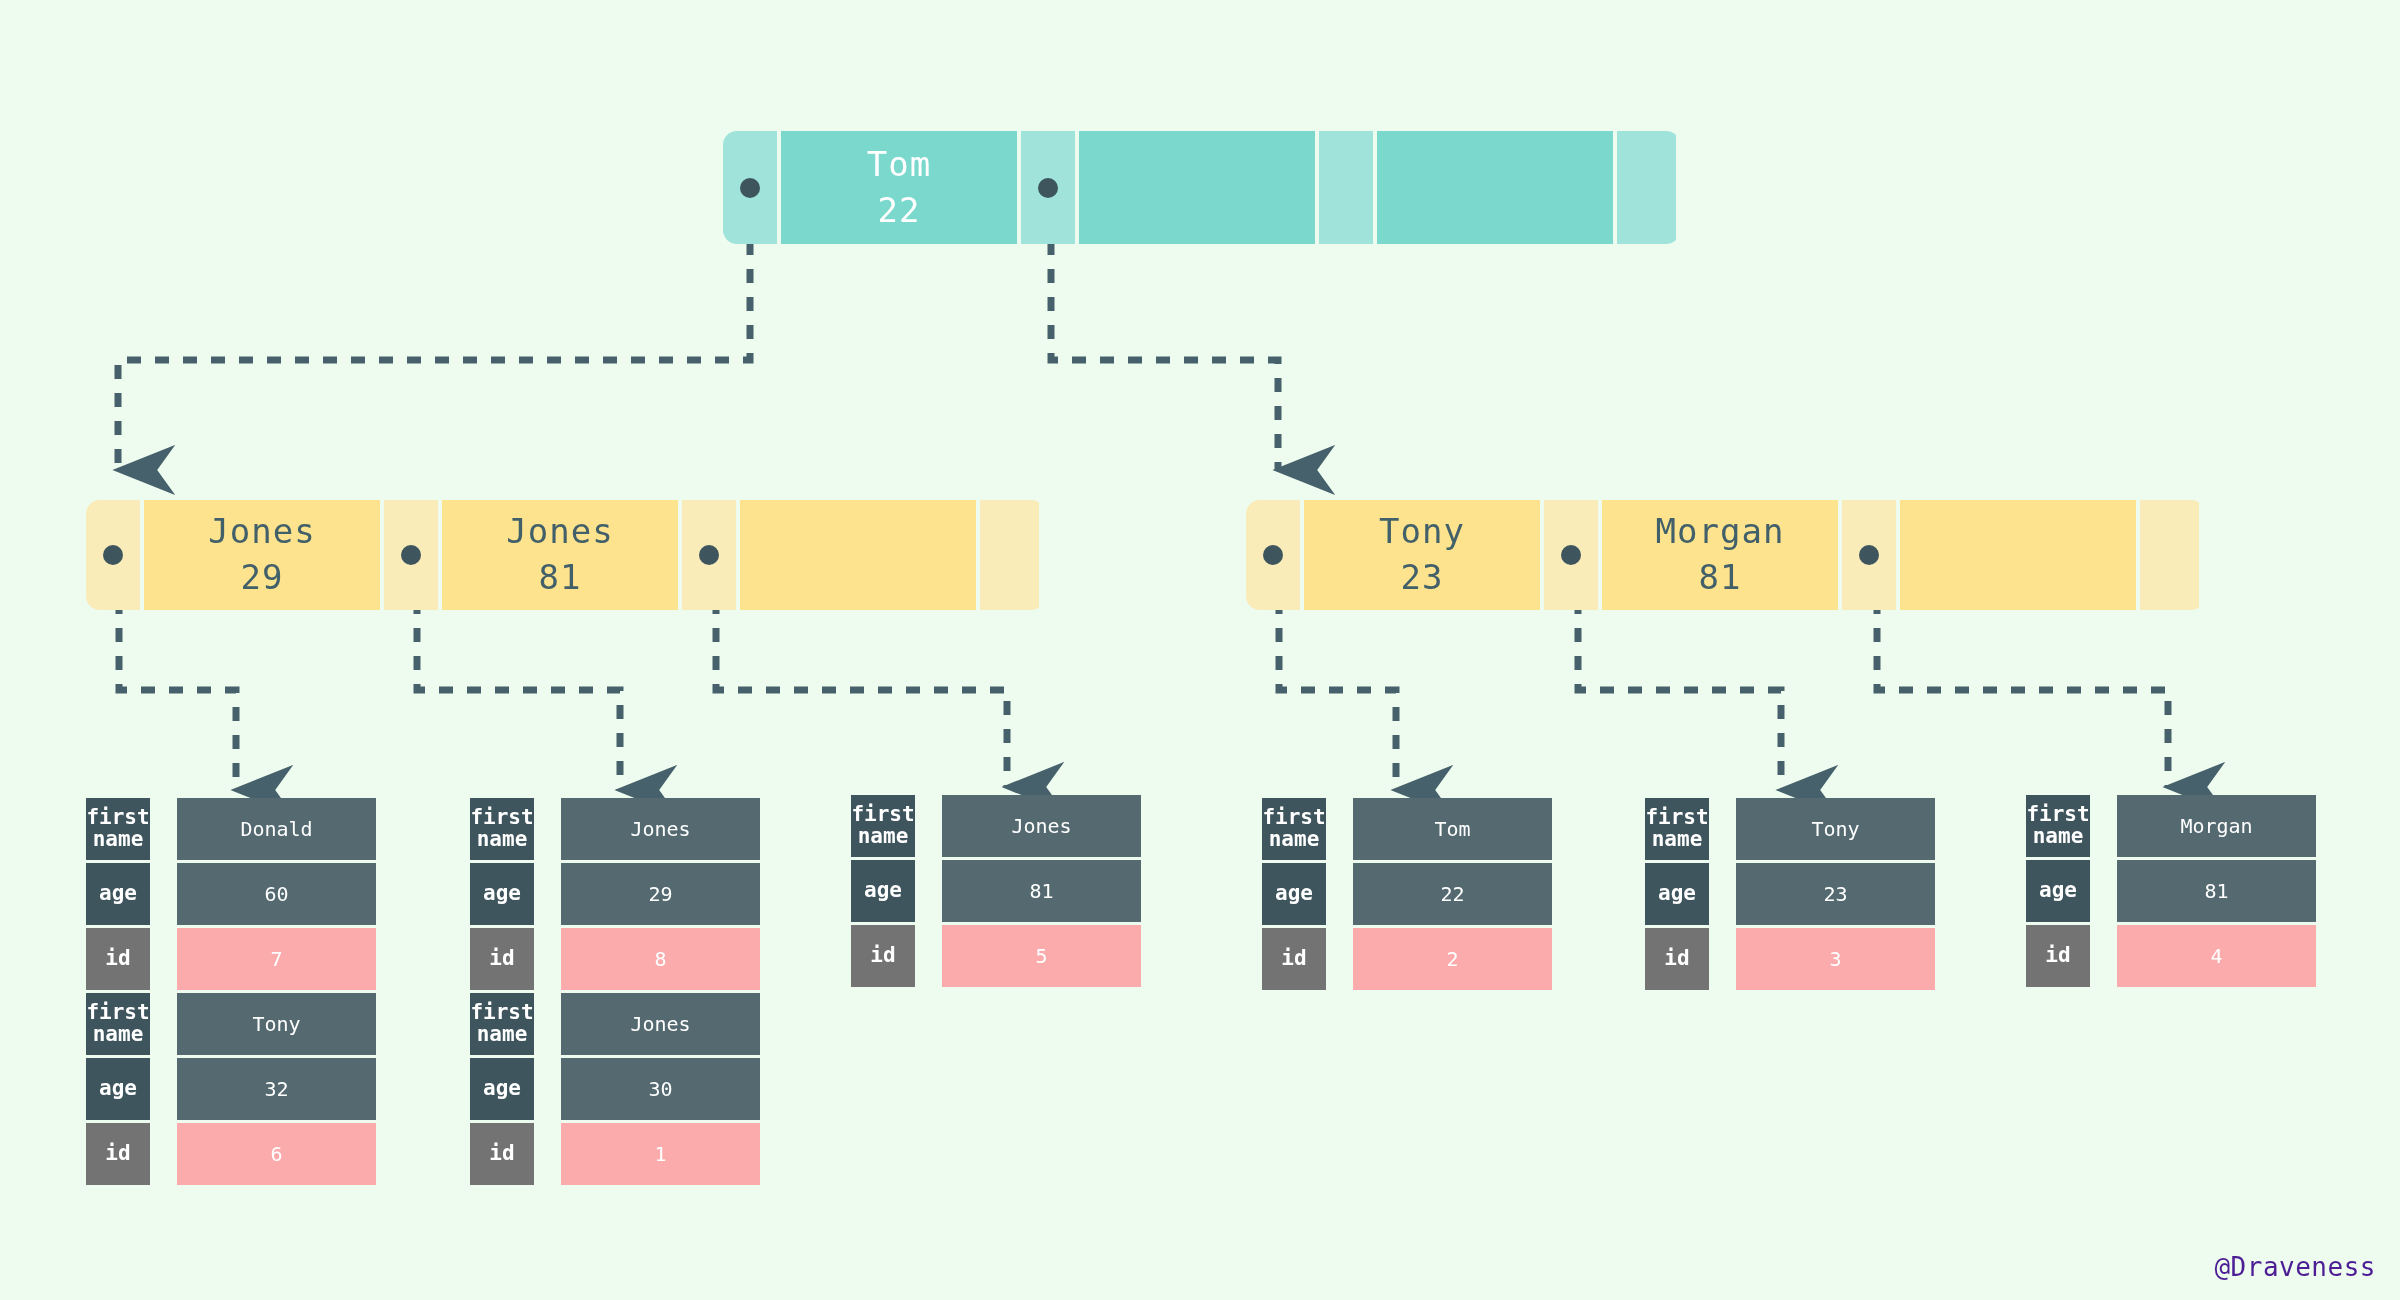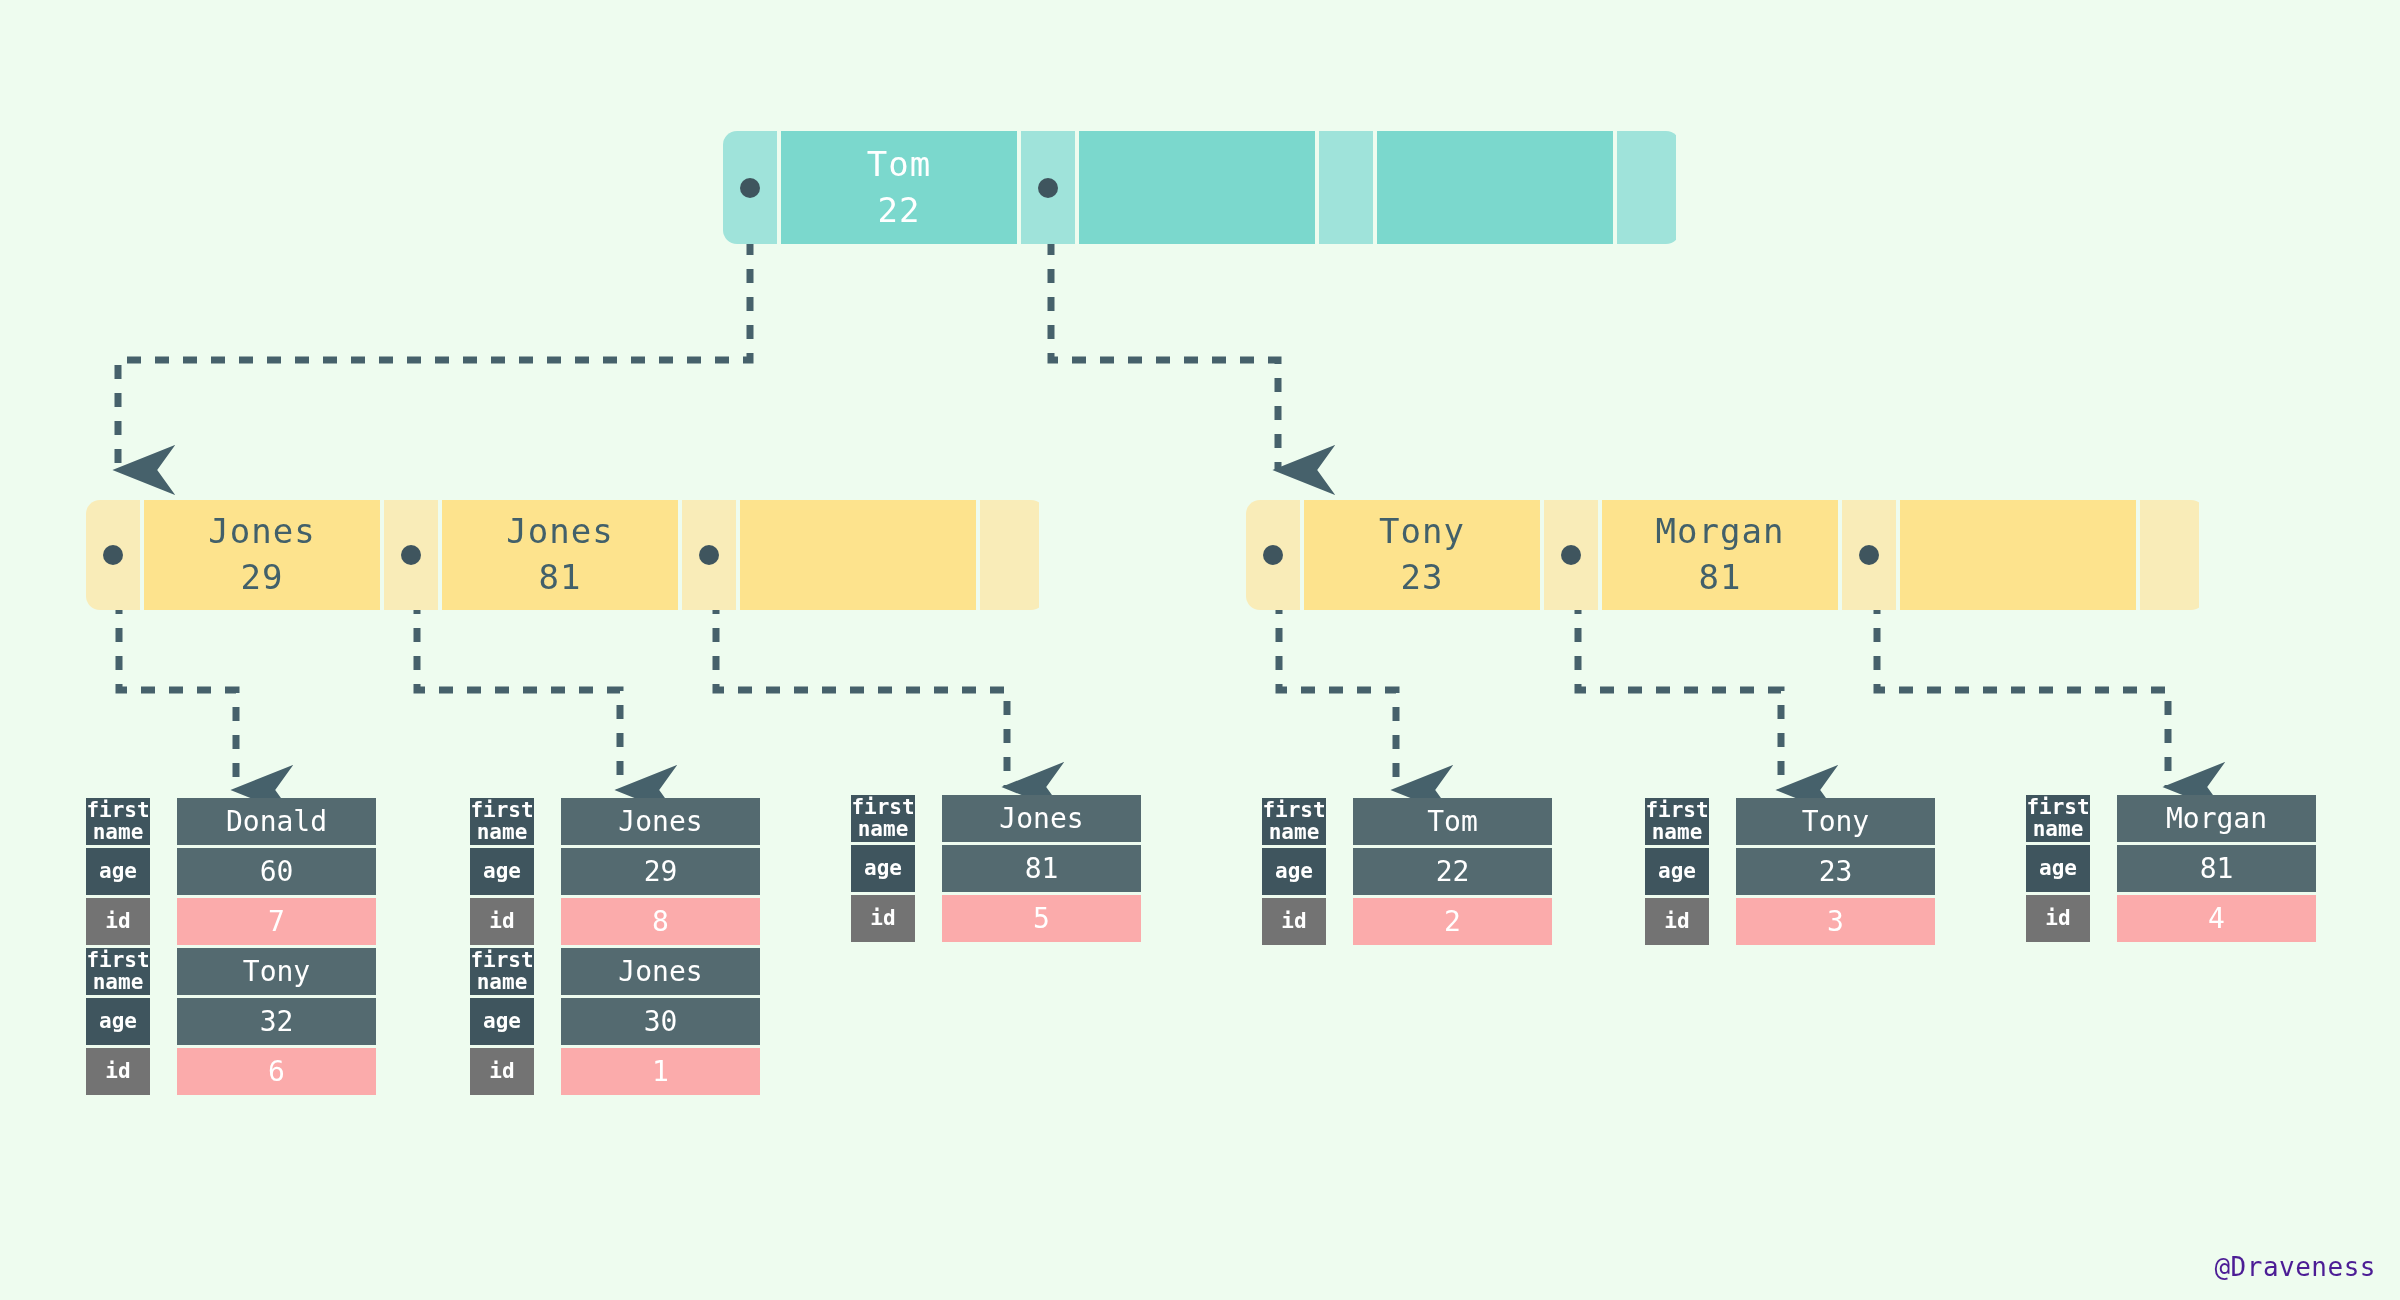--- a/index.html
+++ b/index.html
@@ -90,21 +90,21 @@
 
   
   .leaf {
     position: absolute;
     display: flex;
     flex-direction: column;
     z-index: 3;
   }
   .rec-row {
     display: flex;
-    height: 47px;
+    height: 62px;
     margin-bottom: 3px;
     gap: 24px;
   }
   .rec-row:last-child { margin-bottom: 0; }
   .rec-label, .rec-value {
     box-sizing: border-box;
     display: flex;
     align-items: center;
     justify-content: center;
     color: #ffffff;
@@ -113,21 +113,21 @@
   .rec-label {
     width: 64px;
     font-size: 21px;
     font-weight: bold;
     line-height: 1.04;
     margin-right: 3px;
     flex-direction: column;
   }
   .rec-value {
     flex: 1 1 auto;
-    font-size: 28px;
+    font-size: 20px;
   }
   .rec-row.dark .rec-label { background: #3f555e; }
   .rec-row.dark .rec-value { background: #546a70; }
   .rec-row.idrow .rec-label { background: #737373; font-weight: bold; }
   .rec-row.idrow .rec-value { background: #fbabab; }
   .rec-row.idrow .rec-label,
   .rec-row.idrow .rec-value { color: #ffffff; }
 
   .rec-label .ln { display: block; }
 

